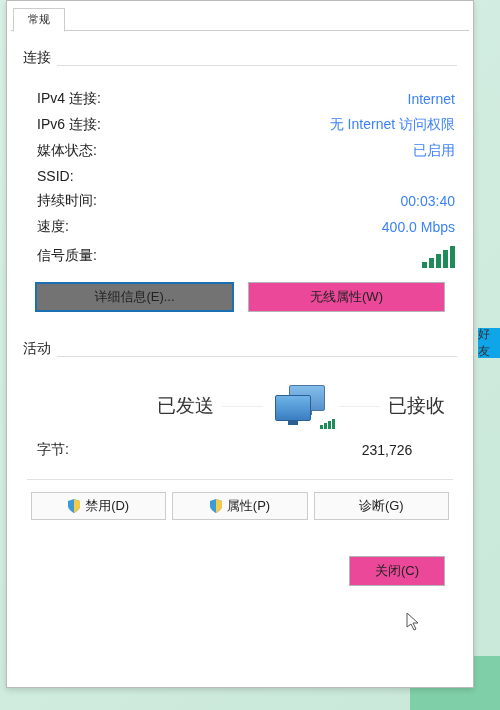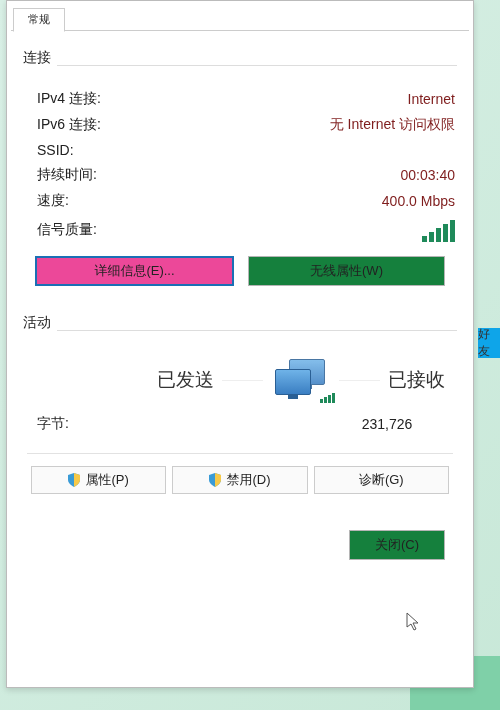--- a/index.html
+++ b/index.html
@@ -59,21 +59,21 @@
     margin-bottom: 10px;
   }
   .row {
     display: flex;
     justify-content: space-between;
     align-items: center;
     padding: 4px 2px 4px 14px;
     font-size: 14px;
   }
   .row .k { color: #222; }
-  .row .v { color: #7f1d1d; text-align: right; }
+  .row .v { color: #3b82f6; text-align: right; }
   .ssid-redact {
     width: 62px; height: 18px;
     background: radial-gradient(ellipse at 40% 50%, #e02020 0%, #c01010 60%, #a00000 100%);
     border-radius: 50% 40% 50% 40% / 60% 50% 60% 50%;
   }
   .signal-bars {
     display: flex; align-items: flex-end; gap: 2px;
     height: 24px;
   }
   .signal-bars span {
@@ -86,29 +86,29 @@
   .signal-bars span:nth-child(4){height:18px}
   .signal-bars span:nth-child(5){height:22px}
 
   .btn-row {
     display: flex; gap: 14px;
     padding: 10px 12px 10px 12px;
   }
   .btn {
     flex: 1;
     height: 30px;
-    background: #15803d;
+    background: #ec4899;
     border: 1px solid #b5b5b5;
     display: flex; align-items: center; justify-content: center;
     font-size: 13px;
     cursor: pointer;
   }
   .btn.primary {
     border: 2px solid #1a6fb5;
-    background: #ec4899;
+    background: #737373;
   }
 
   .activity-header {
     display: flex;
     align-items: center;
     justify-content: space-between;
     padding: 8px 2px 2px 14px;
     font-size: 19px;
     color: #333;
   }
@@ -211,20 +211,24 @@
       <span class="group-label">连接</span>
       <div class="group-frame">
 
         <div class="row">
           <span class="k">IPv4 连接:</span>
           <span class="v">Internet</span>
         </div>
         <div class="row">
           <span class="k">IPv6 连接:</span>
           <span class="v">无 Internet 访问权限</span>
+        </div>
+        <div class="row">
+          <span class="k">媒体状态:</span>
+          <span class="v">已启用</span>
         </div>
         <div class="row">
           <span class="k">SSID:</span>
           <span class="v"><span class="ssid-redact"></span></span>
         </div>
         <div class="row">
           <span class="k">持续时间:</span>
           <span class="v">00:03:40</span>
         </div>
         <div class="row">
@@ -288,30 +292,30 @@
         <div class="divider"></div>
 
         <div class="action-row">
           <div class="action-btn">
             <span class="shield-icon">
               <svg viewBox="0 0 12 14">
                   <path d="M6 0 L12 2 V7 C12 11 6 14 6 14 C6 14 0 11 0 7 V2 Z" fill="#3a9bd6"></path>
                   <path d="M6 0 L12 2 V7 C12 11 6 14 6 14 Z" fill="#f7c948"></path>
                 </svg>
             </span>
-            <span>属性(P)</span>
+            <span>禁用(D)</span>
           </div>
           <div class="action-btn">
             <span class="shield-icon">
               <svg viewBox="0 0 12 14">
                   <path d="M6 0 L12 2 V7 C12 11 6 14 6 14 C6 14 0 11 0 7 V2 Z" fill="#3a9bd6"></path>
                   <path d="M6 0 L12 2 V7 C12 11 6 14 6 14 Z" fill="#f7c948"></path>
                 </svg>
             </span>
-            <span>禁用(D)</span>
+            <span>属性(P)</span>
           </div>
           <div class="action-btn">
             <span>诊断(G)</span>
           </div>
         </div>
 
       </div>
     </div>
 
     <div class="footer-row">

